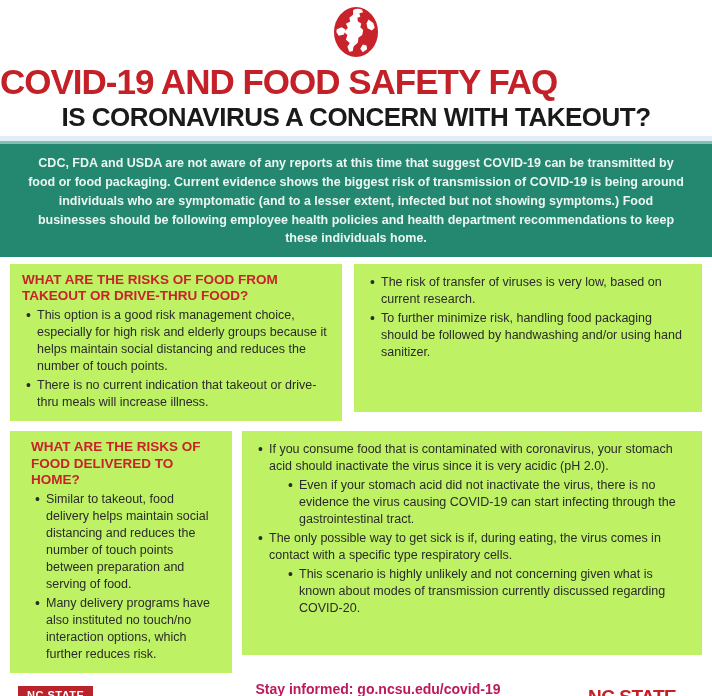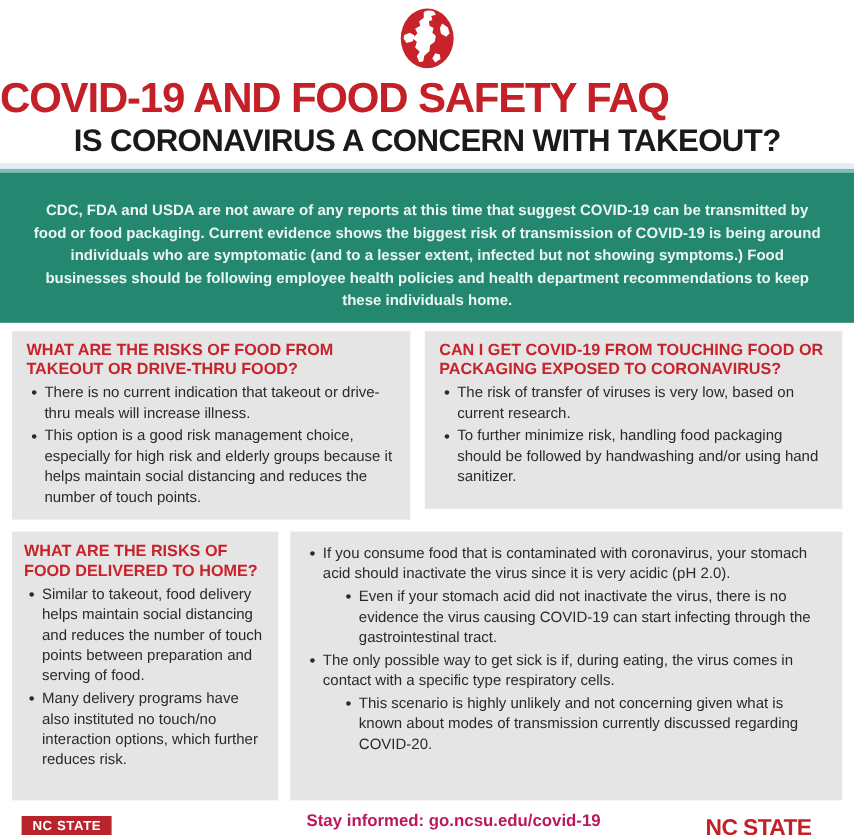--- a/index.html
+++ b/index.html
@@ -22,35 +22,35 @@
     margin: 2px 0 0; text-align: center;
     color: #1a1a1a; font-size: 26px; font-weight: bold;
     letter-spacing: -0.5px; line-height: 1.1;
   }
   .divider { height: 5px; background: #e2eef5; margin-top: 5px; }
 
   
   .banner {
     background: #24876f;
     border-top: 3px solid #84c0b2;
-    padding: 22px 22px 9px;
+    padding: 10px 22px 9px;
   }
   .banner p {
     margin: 0 auto; max-width: 660px;
     color: #eaf6f1; font-size: 12.5px; font-weight: bold;
     line-height: 1.5; text-align: center;
   }
 
   
   .row { display: grid; margin: 7px 10px 0; align-items: start; }
   .row1 { grid-template-columns: 332px 348px; column-gap: 12px; }
   .row2 { grid-template-columns: 222px 460px; column-gap: 10px; margin-top: 10px; }
-  .card { background: #e5e5e5; padding: 8px 12px 10px; box-sizing: border-box; }
+  .card { background: #bef264; padding: 8px 12px 10px; box-sizing: border-box; }
   .row1 .card { min-height: 148px; }
-  .card-delivery { min-height: 224px; padding-left: 10px; }
+  .card-delivery { min-height: 224px; padding-left: 21px; }
   .card-ingest  { min-height: 224px; }
   .card h3 {
     margin: 0 0 3px; color: #c8232b;
     font-size: 13.5px; font-weight: bold; line-height: 1.2;
   }
   .bullets { color: #2a2a2a; font-size: 12.5px; line-height: 1.36; }
   .bullet { position: relative; padding-left: 15px; margin-top: 2px; }
   .bullet::before { content: "\2022"; position: absolute; left: 4px; top: -1px; font-size: 14px; }
   .bullet.l2 { margin-left: 30px; }
 
@@ -89,27 +89,26 @@
   <div class="divider"></div>
 
   <div class="banner">
     <p>CDC, FDA and USDA are not aware of any reports at this time that suggest COVID-19 can be transmitted by food or food packaging. Current evidence shows the biggest risk of transmission of COVID-19 is being around individuals who are symptomatic (and to a lesser extent, infected but not showing symptoms.) Food businesses should be following employee health policies and health department recommendations to keep these individuals home.</p>
   </div>
 
   <div class="row row1">
     <section class="card">
       <h3>WHAT ARE THE RISKS OF FOOD FROM TAKEOUT OR DRIVE-THRU FOOD?</h3>
       <div class="bullets">
+        <div class="bullet">This option is a good risk management choice, especially for high risk and elderly groups because it helps maintain social distancing and reduces the number of touch points.</div>
         <div class="bullet">There is no current indication that takeout or drive-thru meals will increase illness.</div>
-        <div class="bullet">This option is a good risk management choice, especially for high risk and elderly groups because it helps maintain social distancing and reduces the number of touch points.</div>
       </div>
     </section>
 
     <section class="card">
-      <h3>CAN I GET COVID-19 FROM TOUCHING FOOD OR PACKAGING EXPOSED TO CORONAVIRUS?</h3>
       <div class="bullets">
         <div class="bullet">The risk of transfer of viruses is very low, based on current research.</div>
         <div class="bullet">To further minimize risk, handling food packaging should be followed by handwashing and/or using hand sanitizer.</div>
       </div>
     </section>
   </div>
 
   <div class="row row2">
     <section class="card card-delivery">
       <h3>WHAT ARE THE RISKS OF FOOD DELIVERED TO HOME?</h3>

